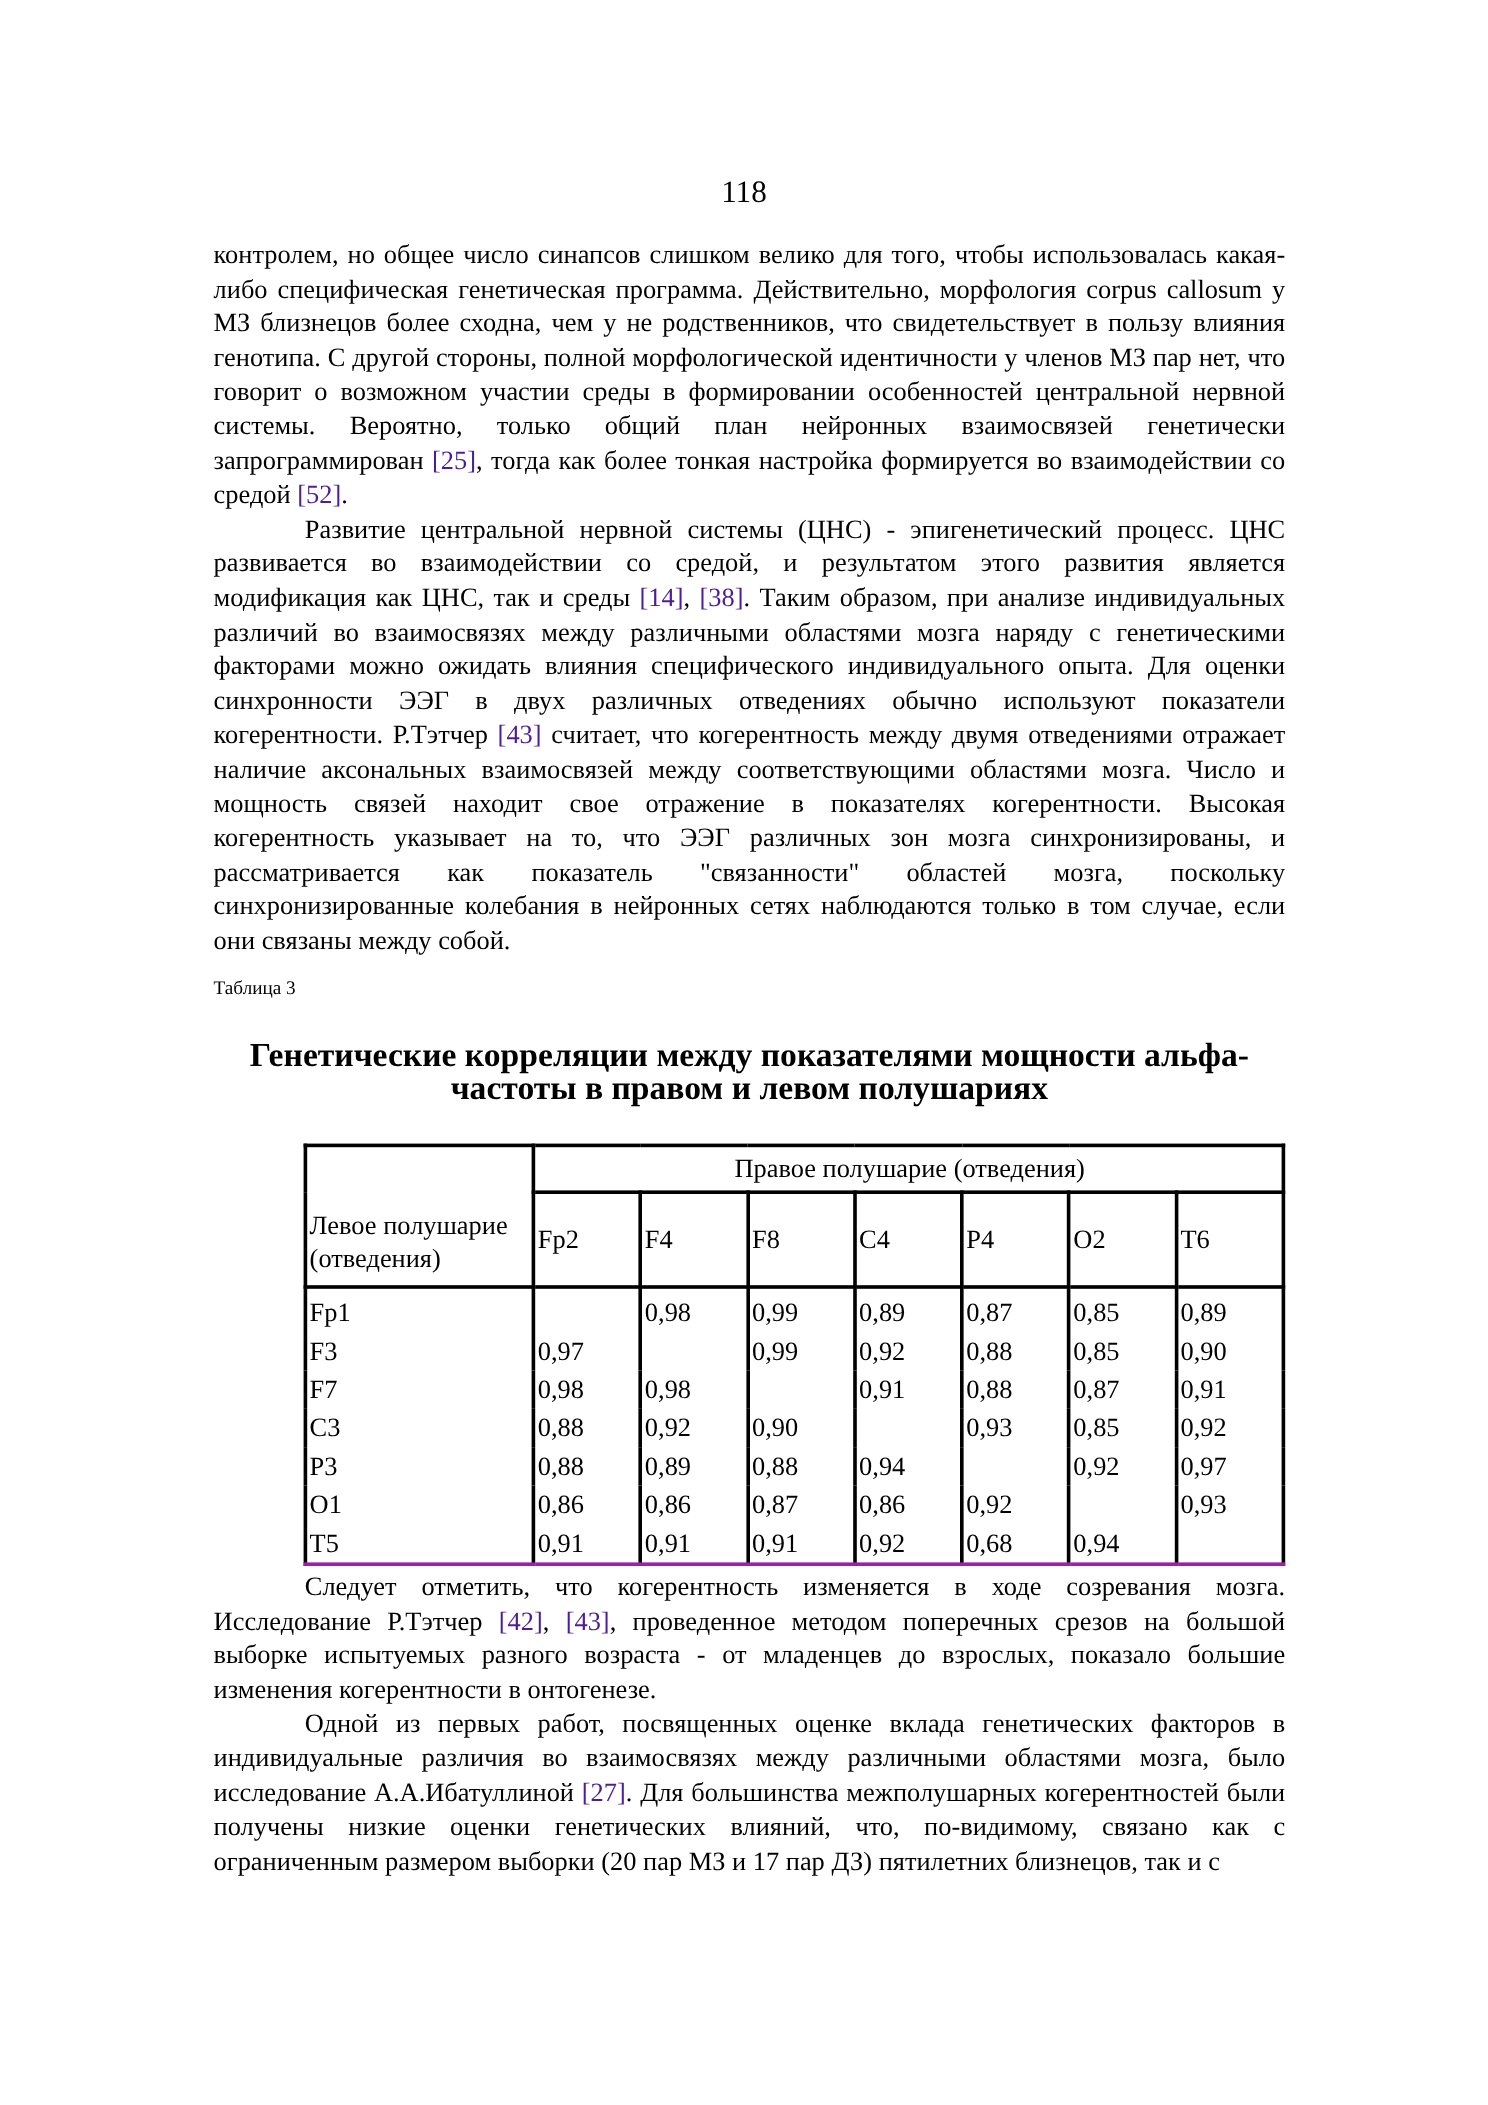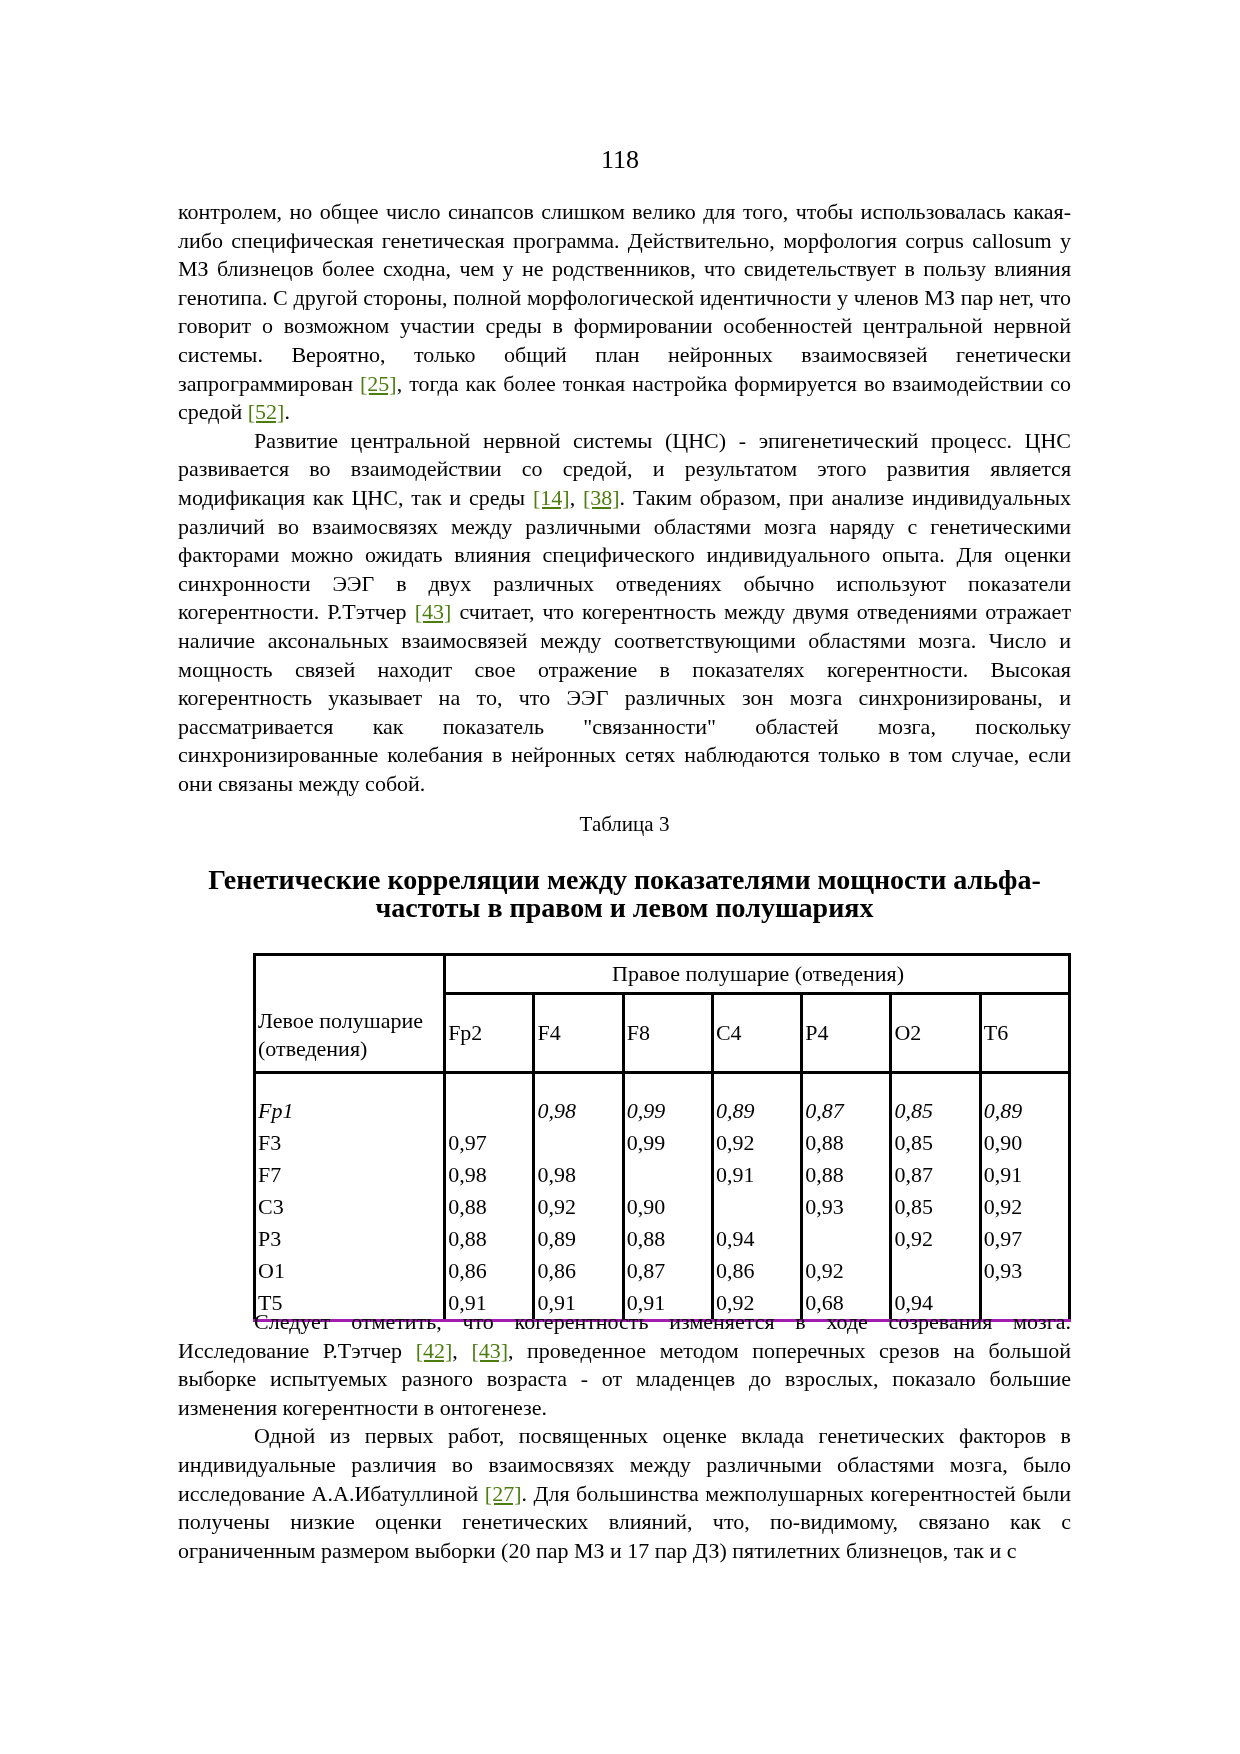--- a/index.html
+++ b/index.html
@@ -4,34 +4,34 @@
 <style>
   html, body { margin: 0; padding: 0; background: #ffffff; }
   body { width: 1240px; height: 1754px; position: relative; overflow: hidden;
          font-family: "Liberation Serif", "DejaVu Serif", serif; color: #000; }
   .page-num { position: absolute; top: 146px; left: 0; width: 1240px; text-align: center;
               font-size: 26px; line-height: 28px; }
   .text-block { position: absolute; left: 178px; width: 893px; font-size: 22px; line-height: 28.6px;
                 text-align: justify; }
   .text-block p { margin: 0; }
   .indent { text-indent: 76px; }
-  a.ref { color: #4d7c0f; text-decoration: underline; }
-  .table-label { position: absolute; top: 810px; left: 178px; width: 893px; text-align: center;
-                 font-size: 21px; line-height: 28px; }
+  a.ref { color: #4c1d95; }
+  .table-label { position: absolute; top: 810px; left: 178px; width: 893px; text-align: left;
+                 font-size: 16px; line-height: 28px; }
   .table-title { position: absolute; top: 866px; left: 178px; width: 893px; text-align: center;
                  font-size: 28px; line-height: 28px; font-weight: bold; }
   table.data { position: absolute; top: 953px; left: 253px; width: 818px; border-collapse: collapse;
                font-size: 22px; }
   table.data td, table.data th { border: 3px solid #000; padding: 0 0 0 2px; font-weight: normal;
                text-align: left; vertical-align: middle; }
   table.data th.corner { width: 188px; line-height: 28px; padding-top: 10px; padding-bottom: 8px; vertical-align: bottom; margin-left: 28px; }
   table.data th.group { text-align: center; height: 36px; line-height: 36px; }
   table.data th.col { height: 76px; width: 86px; }
   table.data tbody td { height: 32px; line-height: 32px; border-top: none; border-bottom: none; }
-  table.data tbody tr:first-child td { border-top: 3px solid #000; padding-top: 21px; font-style: italic; }
+  table.data tbody tr:first-child td { border-top: 3px solid #000; padding-top: 4px; }
   table.data tbody tr:last-child td { border-bottom: 3px solid #a21caf; }
 </style>
 </head>
 <body>
 
 <div class="page-num">118</div>
 
 <div class="text-block" id="top-text" style="top:198px;">
     <p><span>контролем, но общее число синапсов слишком велико для того, чтобы использовалась какая-либо специфическая генетическая программа. Действительно, морфология corpus callosum у МЗ близнецов более сходна, чем у не родственников, что свидетельствует в пользу влияния генотипа. С другой стороны, полной морфологической идентичности у членов МЗ пар нет, что говорит о возможном участии среды в формировании особенностей центральной нервной системы. Вероятно, только общий план нейронных взаимосвязей генетически запрограммирован </span><a class="ref">[25]</a><span>, тогда как более тонкая настройка формируется во взаимодействии со средой </span><a class="ref">[52]</a><span>.</span></p>
     <p class="indent"><span>Развитие центральной нервной системы (ЦНС) - эпигенетический процесс. ЦНС развивается во взаимодействии со средой, и результатом этого развития является модификация как ЦНС, так и среды </span><a class="ref">[14]</a><span>, </span><a class="ref">[38]</a><span>. Таким образом, при анализе индивидуальных различий во взаимосвязях между различными областями мозга наряду с генетическими факторами можно ожидать влияния специфического индивидуального опыта. Для оценки синхронности ЭЭГ в двух различных отведениях обычно используют показатели когерентности. Р.Тэтчер </span><a class="ref">[43]</a><span> считает, что когерентность между двумя отведениями отражает наличие аксональных взаимосвязей между соответствующими областями мозга. Число и мощность связей находит свое отражение в показателях когерентности. Высокая когерентность указывает на то, что ЭЭГ различных зон мозга синхронизированы, и рассматривается как показатель "связанности" областей мозга, поскольку синхронизированные колебания в нейронных сетях наблюдаются только в том случае, если они связаны между собой.</span></p>

